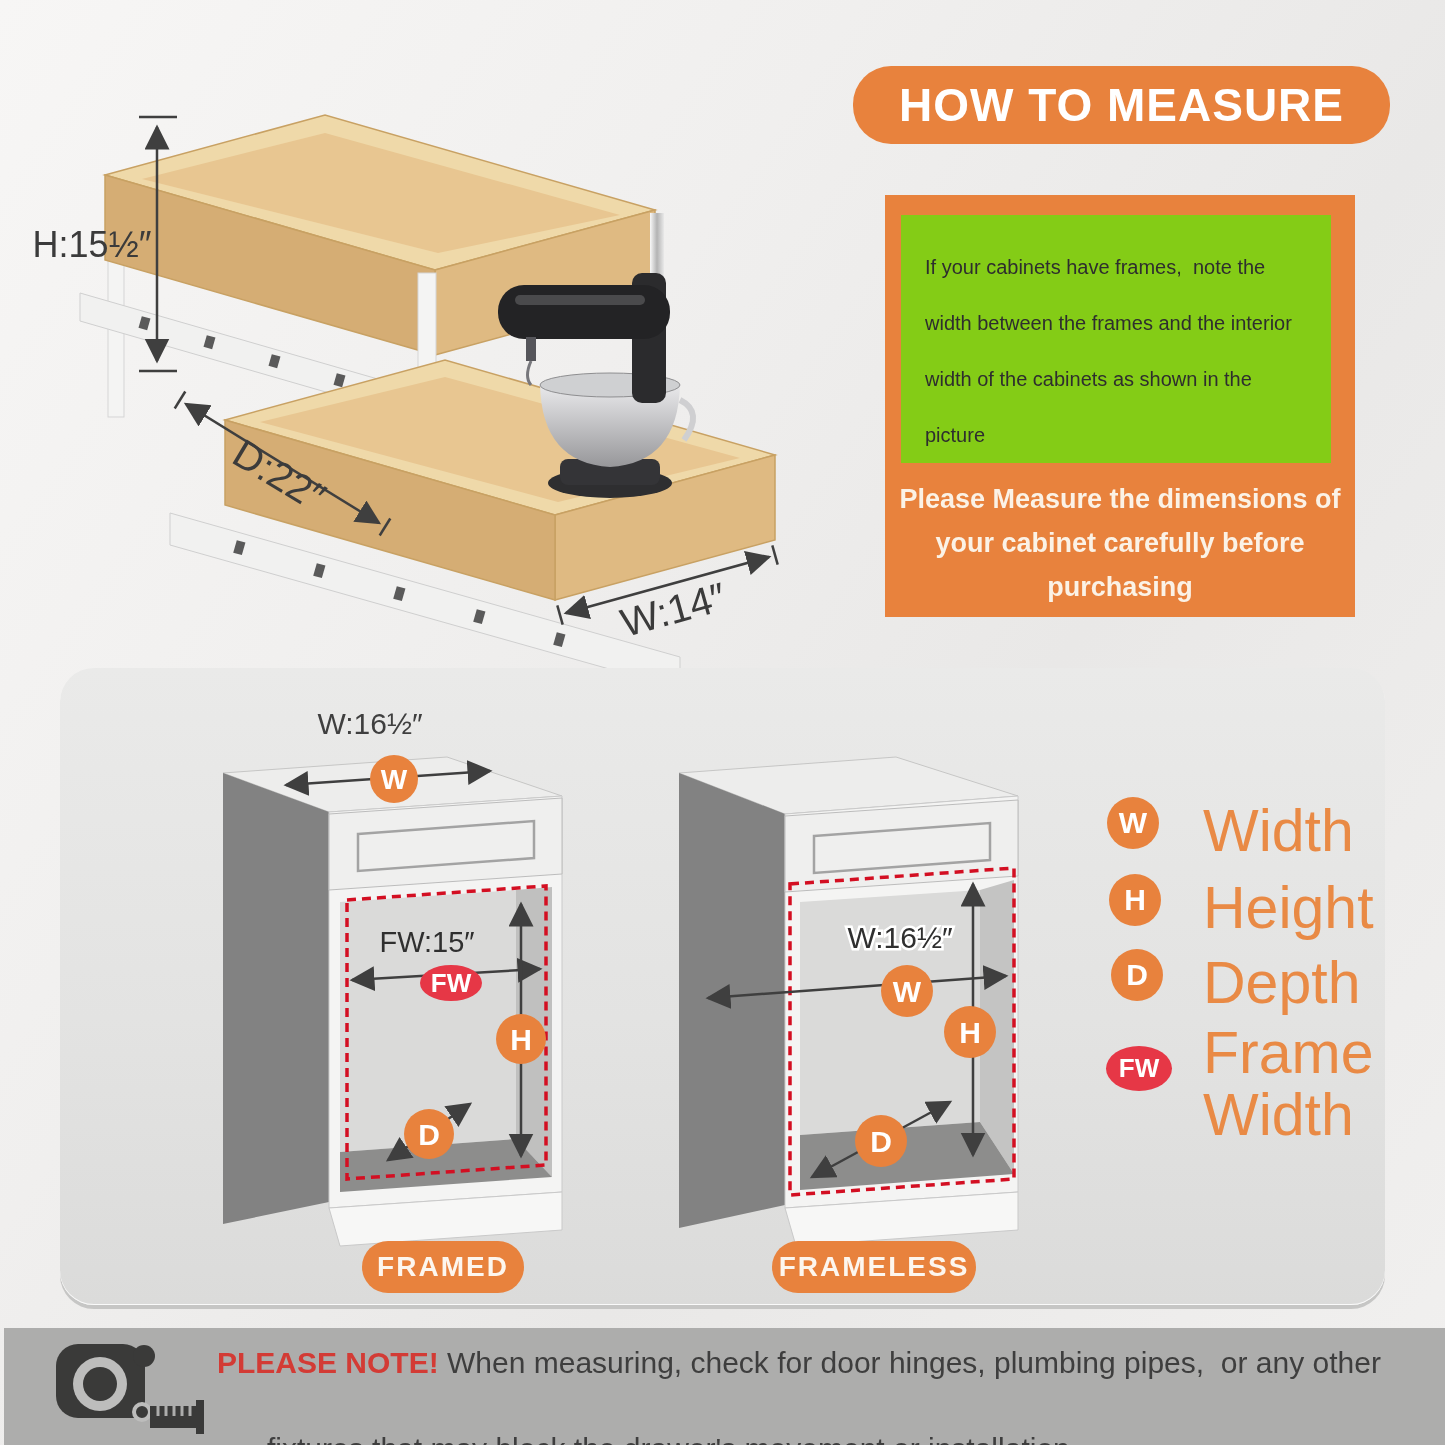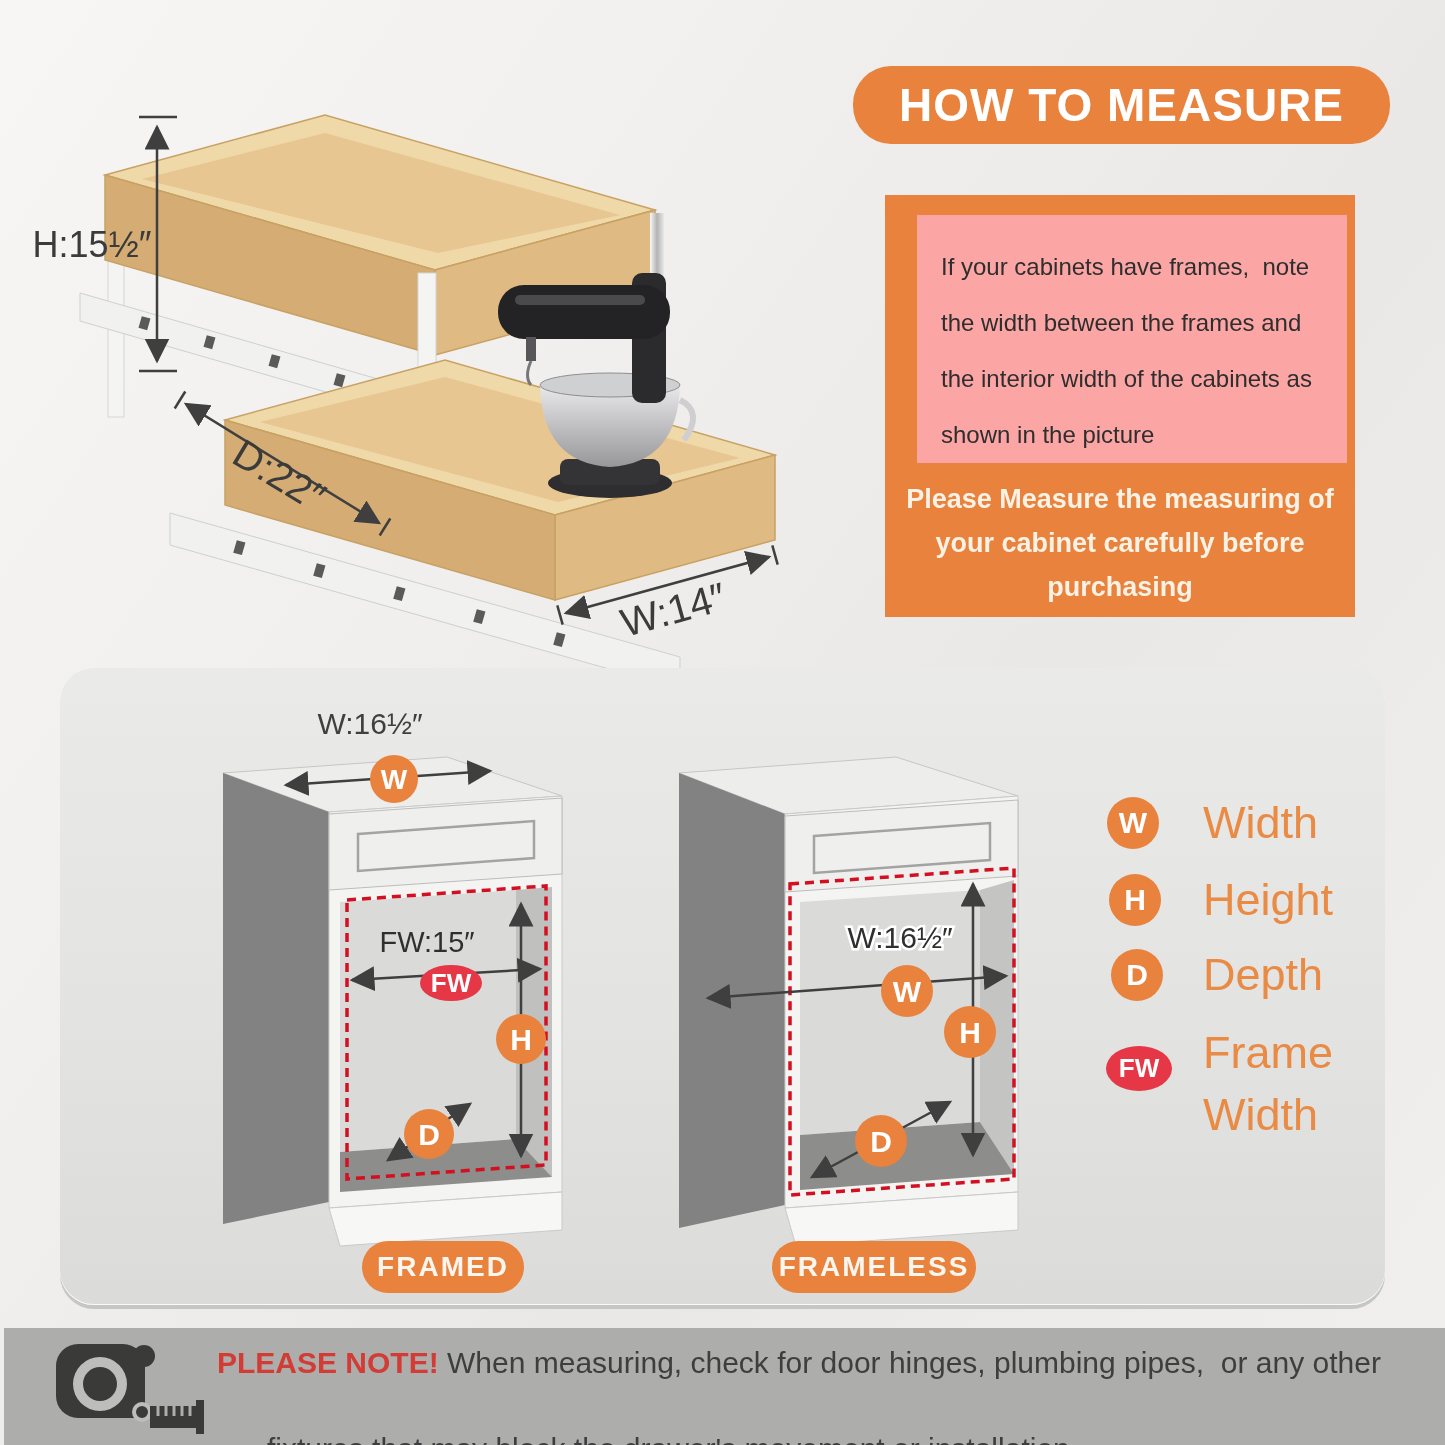--- a/index.html
+++ b/index.html
@@ -11,22 +11,22 @@
   
   .title-pill{
     position:absolute; left:853px; top:66px; width:537px; height:78px;
     background:#E8823D; border-radius:38px; display:flex; align-items:center; justify-content:center;
     color:#ffffff; font-size:46px; font-weight:bold; letter-spacing:1px;
   }
   .info-box{
     position:absolute; left:885px; top:195px; width:470px; height:422px; background:#E8823D;
   }
   .info-box .white-card{
-    position:absolute; left:32px; top:20px; width:430px; height:248px; background:#fca5a5;
-    box-sizing:border-box; padding:24px 24px; color:#2e2e2e; font-size:24px; line-height:56px;
+    position:absolute; left:16px; top:20px; width:430px; height:248px; background:#84cc16;
+    box-sizing:border-box; padding:24px 24px; color:#2e2e2e; font-size:20px; line-height:56px;
     white-space:pre-wrap;
   }
   .info-box .caption{
     position:absolute; left:10px; top:282px; width:450px; text-align:center;
     color:#fbf2e6; font-size:27px; font-weight:600; line-height:44px;
   }
   
   .panel{
     position:absolute; left:60px; top:668px; width:1325px; height:637px;
     background:linear-gradient(180deg,#eaeae9 0%,#e3e3e2 55%,#dbdbda 100%);
@@ -37,21 +37,21 @@
     display:flex; align-items:center; justify-content:center;
     color:#fdf6ee; font-size:28px; font-weight:bold; letter-spacing:2px;
   }
   .pill-framed{ left:362px; top:1241px; width:162px;}
   .pill-frameless{ left:772px; top:1241px; width:204px;}
   
   .legend-badge{
     position:absolute; border-radius:50%; background:#E8823D; color:#fff;
     display:flex; align-items:center; justify-content:center; font-weight:bold;
   }
-  .legend-label{ position:absolute; color:#E98A45; font-size:45px; }
+  .legend-label{ position:absolute; color:#E98A45; font-size:59px; }
   
   .note-strip{
     position:absolute; left:4px; top:1328px; width:1445px; height:117px; background:#adadac;
   }
   .note-text{
     position:absolute; left:213px; top:13px; width:1220px;
     color:#3e3e3e; font-size:30px; line-height:43px; white-space:pre-wrap;
   }
   .note-title{ color:#D33B35; font-weight:bold; }
   svg text{ font-family:"Liberation Sans", sans-serif; }
@@ -151,21 +151,21 @@
       <line x1="752.3" y1="490.4" x2="757.7" y2="509.6"></line>
       <line x1="546" y1="558" x2="749" y2="502" marker-start="url(#arr)" marker-end="url(#arr)"></line>
     </g>
     <text transform="translate(657,568) rotate(-15.5)" text-anchor="middle" font-size="40" fill="#3b3b3b">W:14″</text>
   </svg>
 
   <div class="title-pill">HOW TO MEASURE</div>
 
   <div class="info-box">
     <div class="white-card">If your cabinets have frames,  note the width between the frames and the interior width of the cabinets as shown in the picture</div>
-    <div class="caption">Please Measure the measuring of your cabinet carefully before purchasing</div>
+    <div class="caption">Please Measure the dimensions of your cabinet carefully before purchasing</div>
   </div>
 
   <div class="panel"></div>
 
   <svg class="abs" style="left:190px;top:690px" width="420" height="580" viewBox="0 0 420 580">
     <defs>
       <marker id="arr2" markerWidth="11" markerHeight="11" refX="9" refY="5" orient="auto-start-reverse">
         <path d="M0,0 L10,5 L0,10 z" fill="#3f3f3f"></path>
       </marker>
     </defs>

